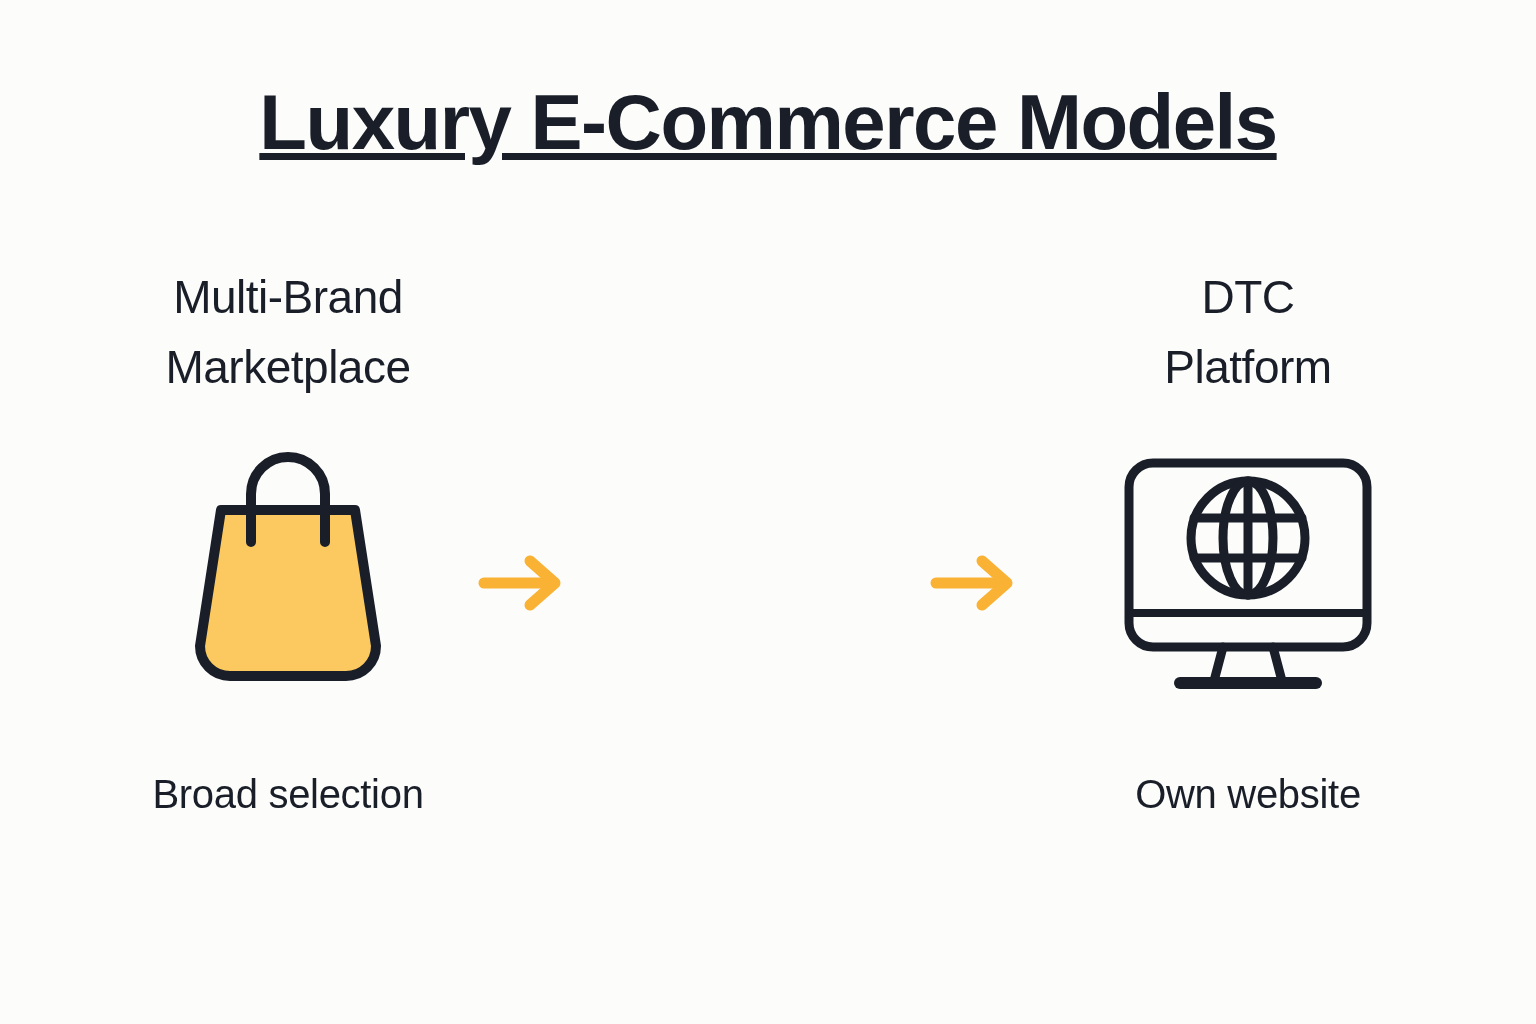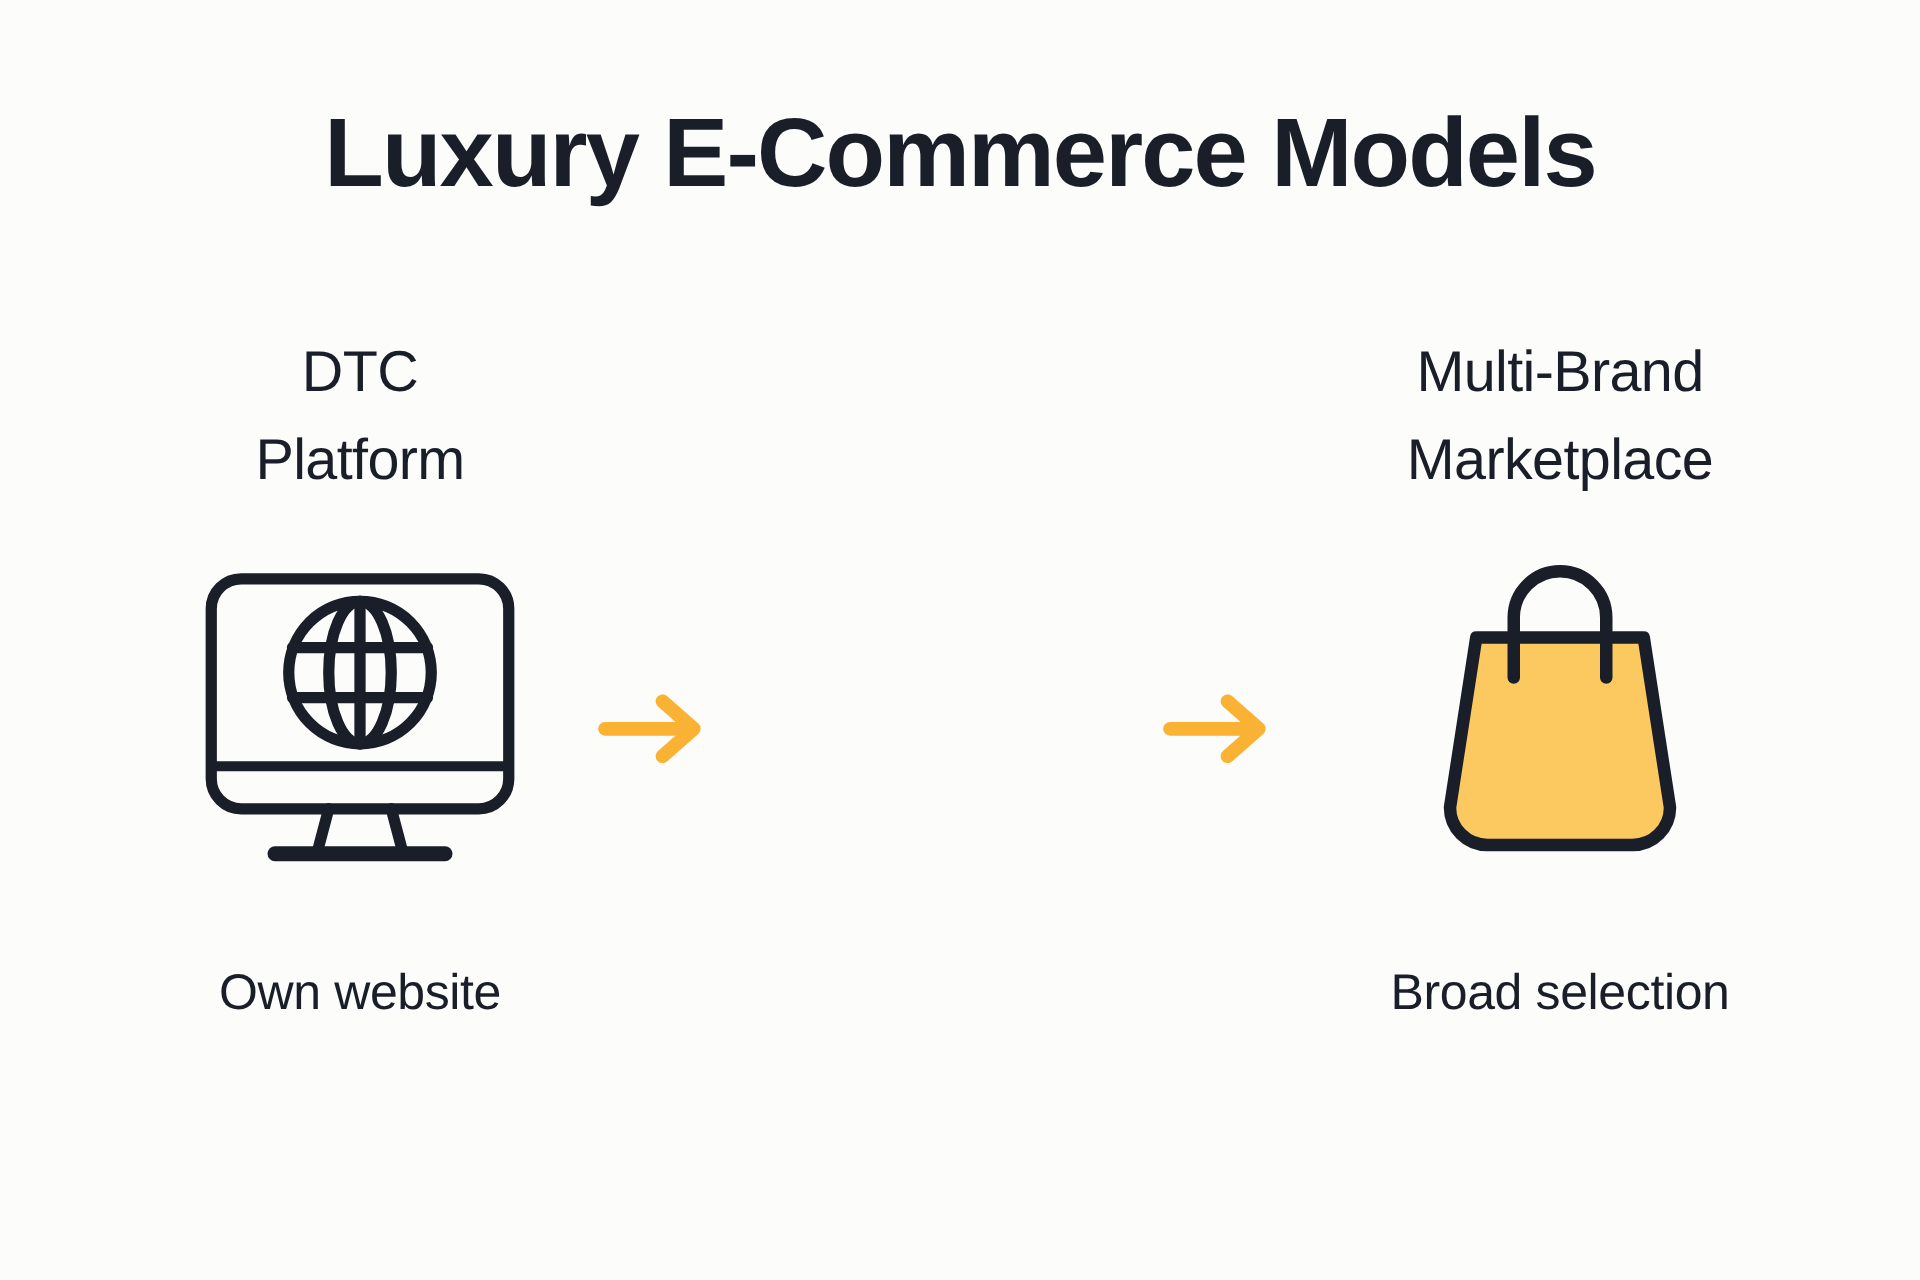--- a/index.html
+++ b/index.html
@@ -29,20 +29,21 @@
     top: 74px;
     left: 0;
     width: 1536px;
     text-align: center;
     font-size: 78px;
     line-height: 96px;
     font-weight: 700;
     letter-spacing: -1.5px;
     color: #191e28;
     white-space: nowrap;
+    text-decoration: underline;
   }
 
   
   .columns {
     position: absolute;
     top: 262px;
     left: 98px;
     width: 1340px;
     display: flex;
     flex-direction: row;
@@ -99,20 +100,37 @@
 </head>
 <body>
 
 <div class="canvas">
 
   <div class="title">Luxury E-Commerce Models</div>
 
   <div class="columns">
 
     <div class="column">
+      <div class="col-heading">Multi-Brand
+Marketplace</div>
+
+      <div class="icon-wrap">
+        <svg width="230" height="250" viewBox="0 0 230 250">
+
+          <path d="M 48 60 L 182 60 L 203 196 A 30 30 0 0 1 173 226
+                   L 57 226 A 30 30 0 0 1 27 196 Z" fill="#fbc95f" stroke="#191e28" stroke-width="10" stroke-linejoin="round"></path>
+
+          <path d="M 78 92 L 78 44 A 37 37 0 0 1 152 44 L 152 92" fill="none" stroke="#191e28" stroke-width="10" stroke-linecap="round" stroke-linejoin="round"></path>
+        </svg>
+      </div>
+
+      <div class="col-caption">Broad selection</div>
+    </div>
+
+    <div class="column">
       <div class="col-heading">DTC
 Platform</div>
 
       <div class="icon-wrap">
         <svg width="260" height="250" viewBox="0 0 260 250">
           <g fill="none" stroke="#191e28" stroke-width="9" stroke-linecap="round" stroke-linejoin="round">
 
             <rect x="11" y="13" width="238" height="184" rx="24" ry="24"></rect>
 
             <line x1="13" y1="163" x2="247" y2="163" stroke-width="8"></line>
@@ -127,37 +145,20 @@
             <line x1="76" y1="68" x2="184" y2="68"></line>
             <line x1="76" y1="108" x2="184" y2="108"></line>
             <line x1="130" y1="31" x2="130" y2="145"></line>
           </g>
         </svg>
       </div>
 
       <div class="col-caption">Own website</div>
     </div>
 
-    <div class="column">
-      <div class="col-heading">Multi-Brand
-Marketplace</div>
-
-      <div class="icon-wrap">
-        <svg width="230" height="250" viewBox="0 0 230 250">
-
-          <path d="M 48 60 L 182 60 L 203 196 A 30 30 0 0 1 173 226
-                   L 57 226 A 30 30 0 0 1 27 196 Z" fill="#fbc95f" stroke="#191e28" stroke-width="10" stroke-linejoin="round"></path>
-
-          <path d="M 78 92 L 78 44 A 37 37 0 0 1 152 44 L 152 92" fill="none" stroke="#191e28" stroke-width="10" stroke-linecap="round" stroke-linejoin="round"></path>
-        </svg>
-      </div>
-
-      <div class="col-caption">Broad selection</div>
-    </div>
-
 
   </div>
 
   <svg class="arrow arrow-1" viewBox="0 0 96 64">
     <g fill="none" stroke="#f9b233" stroke-width="11" stroke-linecap="round" stroke-linejoin="round">
       <line x1="8" y1="33" x2="76" y2="33"></line>
       <polyline points="54,11 79,33 54,55"></polyline>
     </g>
   </svg>
 

